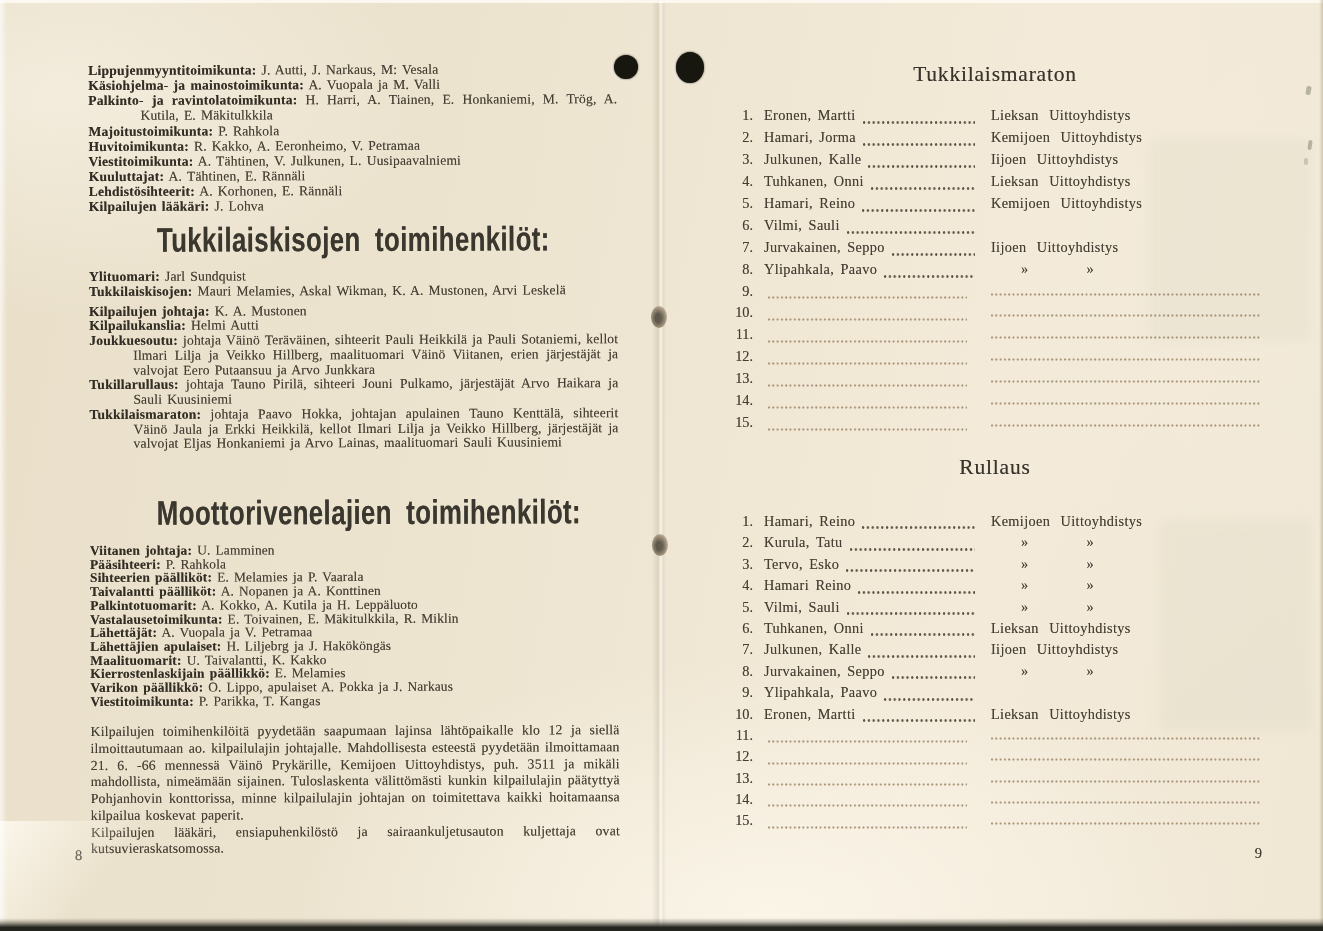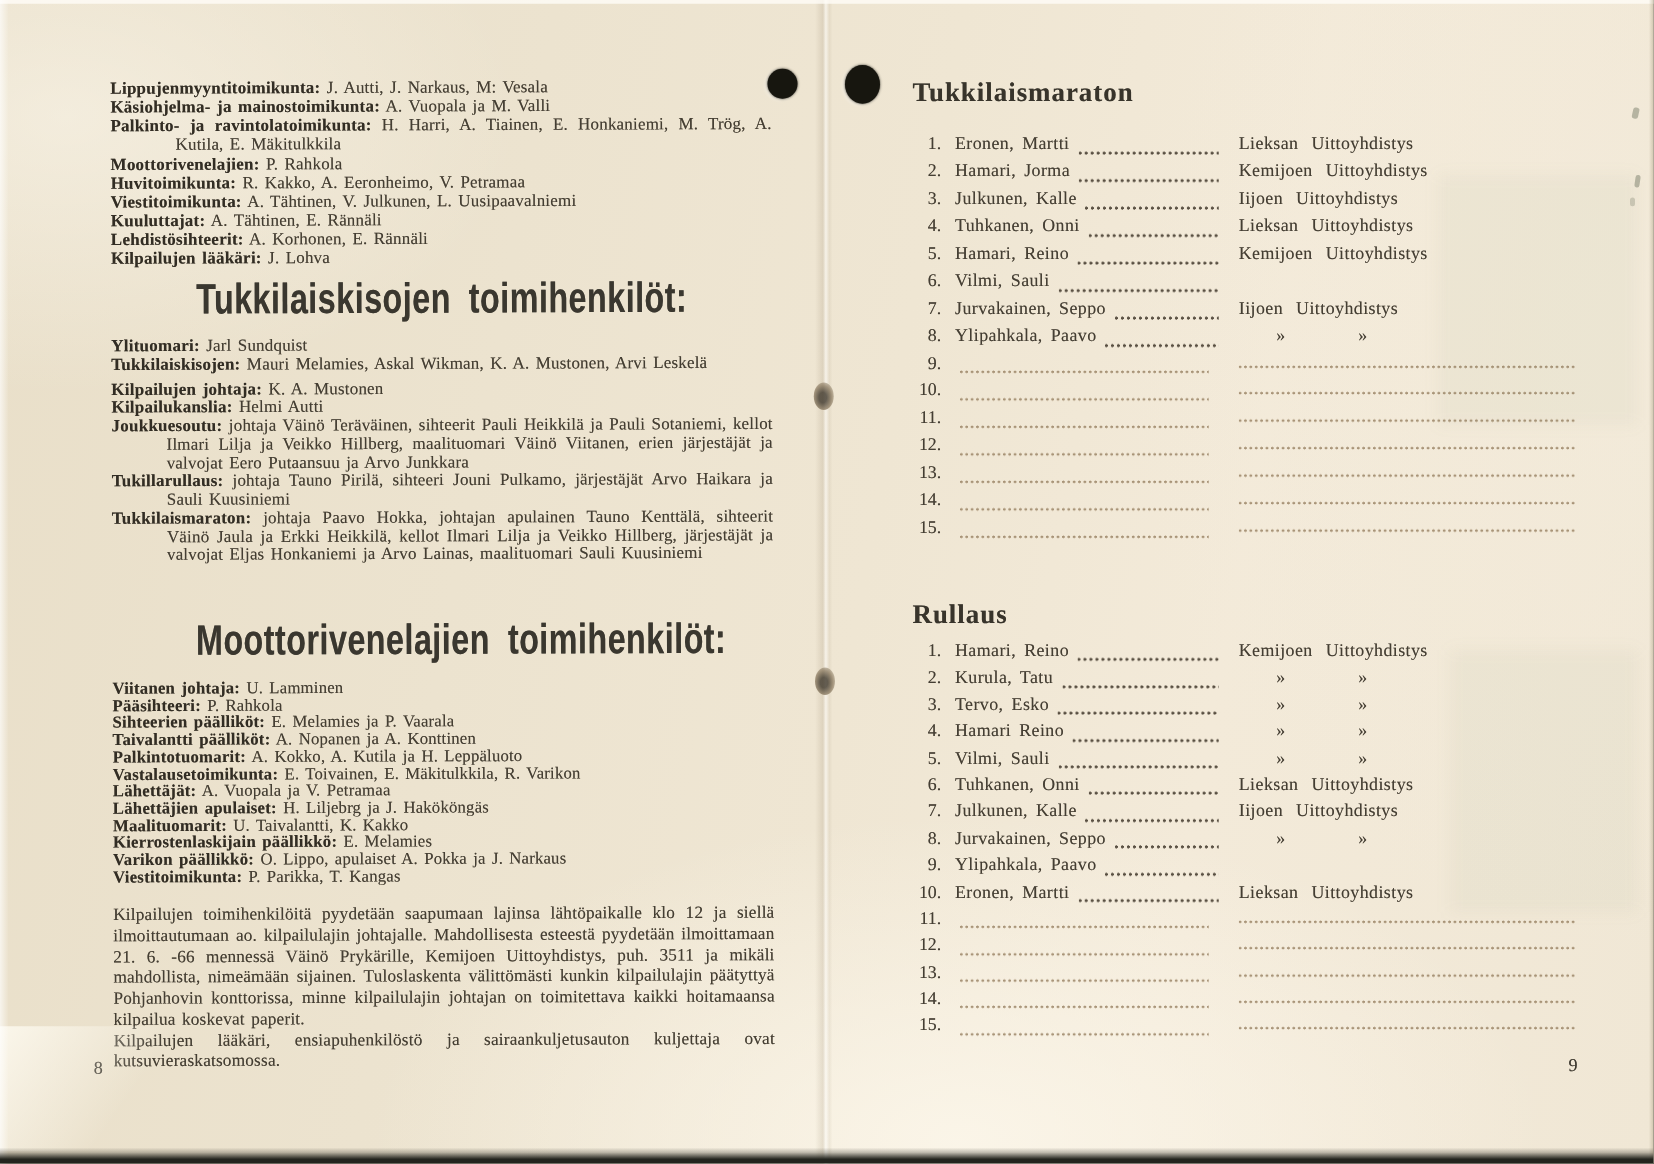--- a/index.html
+++ b/index.html
@@ -55,25 +55,25 @@
     font-family:"Liberation Sans",sans-serif;font-weight:bold;font-size:34px;
     letter-spacing:.5px;word-spacing:9px;color:#3a372f;text-shadow:0 0 .5px rgba(58,55,47,.6);}
   #closing{left:88px;top:722px;width:529px;font-size:13.8px;line-height:16.75px;}
   #closing p{margin:0;text-align:justify;letter-spacing:.15px;word-spacing:1.5px;
     text-shadow:0 0 .4px rgba(70,60,45,.55);}
   .pageno{position:absolute;font-size:14.5px;color:#3c382f;text-shadow:0 0 .4px rgba(70,60,45,.5);}
   #pageno8{left:72px;top:845px;}
   #pageno9{left:1240px;top:845px;width:22px;text-align:right;}
 
   
-  .rheading{position:absolute;left:730px;width:530px;
-    font-weight:bold;font-size:21.5px;letter-spacing:.8px;word-spacing:2px;color:#38342b;
+  .rheading{position:absolute;left:730px;width:530px;text-align:center;
+    font-weight:normal;font-size:21.5px;letter-spacing:.8px;word-spacing:2px;color:#38342b;
     text-shadow:0 0 .5px rgba(56,52,43,.55);}
   #rheading1{top:62px;}
-  #rheading2{top:479px;}
+  #rheading2{top:455px;}
   .plist{position:absolute;left:733px;width:528px;}
   #list-a-rows{top:107px;}
   #list-b-rows{top:513px;}
   .prow{display:flex;align-items:baseline;height:21.95px;font-size:14.3px;
     text-shadow:0 0 .4px rgba(70,60,45,.5);}
   #list-b-rows .prow{height:21.4px;}
   .num{width:20px;text-align:right;margin-right:11px;flex:none;}
   .name{white-space:nowrap;letter-spacing:.35px;word-spacing:2.5px;}
   .leader{flex:1 1 auto;align-self:flex-end;height:3px;margin:0 16px 5px 7px;
     background-image:radial-gradient(circle at 1.1px 1.5px,rgba(72,63,50,.9) 1px,rgba(72,63,50,0) 1.45px);
@@ -93,21 +93,21 @@
 </head>
 <body>
 
 <div id="canvas">
 
   <div class="lp">
     <div id="committees" class="block">
         <p class="entry"><b class="lbl">Lippujenmyyntitoimikunta:</b> <span class="val">J. Autti, J. Narkaus, M: Vesala</span></p>
         <p class="entry"><b class="lbl">Käsiohjelma- ja mainostoimikunta:</b> <span class="val">A. Vuopala ja M. Valli</span></p>
         <p class="entry"><b class="lbl">Palkinto- ja ravintolatoimikunta:</b> <span class="val">H. Harri, A. Tiainen, E. Honkaniemi, M. Trög, A. Kutila, E. Mäkitulkkila</span></p>
-        <p class="entry"><b class="lbl">Moottorivenelajien:</b> <span class="val">P. Rahkola</span></p>
+        <p class="entry"><b class="lbl">Majoitustoimikunta:</b> <span class="val">P. Rahkola</span></p>
         <p class="entry"><b class="lbl">Huvitoimikunta:</b> <span class="val">R. Kakko, A. Eeronheimo, V. Petramaa</span></p>
         <p class="entry"><b class="lbl">Viestitoimikunta:</b> <span class="val">A. Tähtinen, V. Julkunen, L. Uusipaavalniemi</span></p>
         <p class="entry"><b class="lbl">Kuuluttajat:</b> <span class="val">A. Tähtinen, E. Rännäli</span></p>
         <p class="entry"><b class="lbl">Lehdistösihteerit:</b> <span class="val">A. Korhonen, E. Rännäli</span></p>
         <p class="entry"><b class="lbl">Kilpailujen lääkäri:</b> <span class="val">J. Lohva</span></p>
       </div>
 
     <div id="heading1" class="bigheading">
       <span class="inner">Tukkilaiskisojen toimihenkilöt:</span>
     </div>
@@ -123,21 +123,21 @@
 
     <div id="heading2" class="bigheading">
       <span class="inner">Moottorivenelajien toimihenkilöt:</span>
     </div>
     <div id="officials-b" class="block">
         <p class="entry"><b class="lbl">Viitanen johtaja:</b> <span class="val">U. Lamminen</span></p>
         <p class="entry"><b class="lbl">Pääsihteeri:</b> <span class="val">P. Rahkola</span></p>
         <p class="entry"><b class="lbl">Sihteerien päälliköt:</b> <span class="val">E. Melamies ja P. Vaarala</span></p>
         <p class="entry"><b class="lbl">Taivalantti päälliköt:</b> <span class="val">A. Nopanen ja A. Konttinen</span></p>
         <p class="entry"><b class="lbl">Palkintotuomarit:</b> <span class="val">A. Kokko, A. Kutila ja H. Leppäluoto</span></p>
-        <p class="entry"><b class="lbl">Vastalausetoimikunta:</b> <span class="val">E. Toivainen, E. Mäkitulkkila, R. Varikon</span></p>
+        <p class="entry"><b class="lbl">Vastalausetoimikunta:</b> <span class="val">E. Toivainen, E. Mäkitulkkila, R. Miklin</span></p>
         <p class="entry"><b class="lbl">Lähettäjät:</b> <span class="val">A. Vuopala ja V. Petramaa</span></p>
         <p class="entry"><b class="lbl">Lähettäjien apulaiset:</b> <span class="val">H. Liljebrg ja J. Hakököngäs</span></p>
         <p class="entry"><b class="lbl">Maalituomarit:</b> <span class="val">U. Taivalantti, K. Kakko</span></p>
         <p class="entry"><b class="lbl">Kierrostenlaskijain päällikkö:</b> <span class="val">E. Melamies</span></p>
         <p class="entry"><b class="lbl">Varikon päällikkö:</b> <span class="val">O. Lippo, apulaiset A. Pokka ja J. Narkaus</span></p>
         <p class="entry"><b class="lbl">Viestitoimikunta:</b> <span class="val">P. Parikka, T. Kangas</span></p>
       </div>
 
     <div id="closing" class="block">
       <p>Kilpailujen toimihenkilöitä pyydetään saapumaan lajinsa lähtöpaikalle klo 12 ja siellä ilmoittautumaan ao. kilpailulajin johtajalle. Mahdollisesta esteestä pyydetään ilmoittamaan 21. 6. -66 mennessä Väinö Prykärille, Kemijoen Uittoyhdistys, puh. 3511 ja mikäli mahdollista, nimeämään sijainen. Tuloslaskenta välittömästi kunkin kilpailulajin päätyttyä Pohjanhovin konttorissa, minne kilpailulajin johtajan on toimitettava kaikki hoitamaansa kilpailua koskevat paperit.</p>

